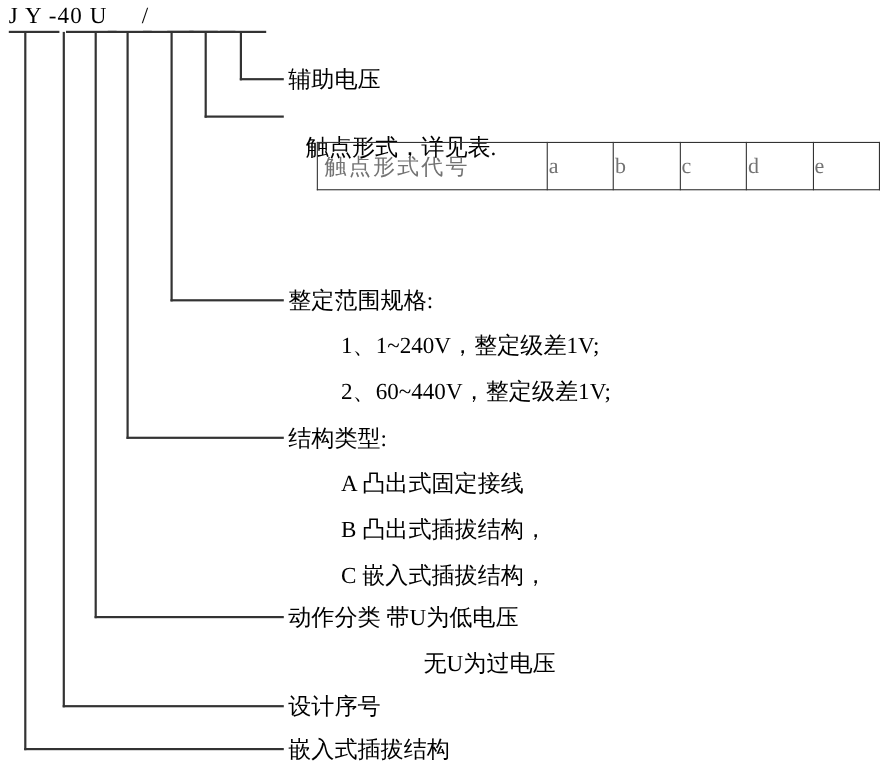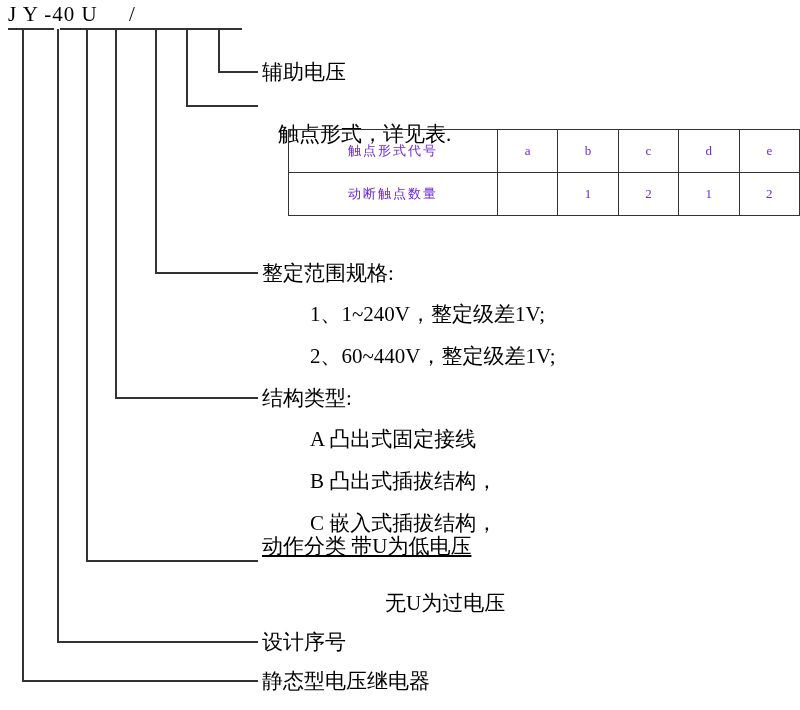--- a/index.html
+++ b/index.html
@@ -14,22 +14,22 @@
   .vline{position:absolute;width:2px;background:#333;}
   .hline{position:absolute;height:2px;background:#333;}
   .tick{position:absolute;height:2px;background:#333;}
 
   
   .lead-label{position:absolute;font-size:21px;white-space:nowrap;color:#000;}
   .sub-label{position:absolute;font-size:21px;white-space:nowrap;color:#000;}
 
   
   #contact-table{position:absolute;left:288px;top:129px;border-collapse:collapse;}
-  #contact-table td{border:1.6px solid #333;font-size:13px;text-align:center;
-                    height:40px;color:#6d28d9;}
+  #contact-table td{border:1.6px solid #333;font-size:20px;
+                    height:40px;color:#737373;}
   #contact-table td.rowhead{width:205px;padding:0 6px;letter-spacing:2px;}
   #contact-table td.cell{width:60px;}
 </style>
 </head>
 <body>
 
 <div id="model-code">J Y -40 U     /</div>
 
 <div class="tick" style="left:8px;top:28px;width:46px;"></div>
 <div class="tick" style="left:60px;top:28px;width:46px;"></div>
@@ -50,48 +50,40 @@
 <table id="contact-table">
   <tbody>
       <tr>
     <td class="rowhead">触点形式代号</td>
     <td class="cell">a</td>
     <td class="cell">b</td>
     <td class="cell">c</td>
     <td class="cell">d</td>
     <td class="cell">e</td>
   </tr>
-  <tr>
-    <td class="rowhead">动断触点数量</td>
-    <td class="cell"></td>
-    <td class="cell">1</td>
-    <td class="cell">2</td>
-    <td class="cell">1</td>
-    <td class="cell">2</td>
-  </tr>
 </tbody>
   </table>
 
 <div class="vline" style="left:155px;top:29px;height:245px;"></div>
 <div class="hline" style="left:155px;top:272px;width:103px;"></div>
 <div class="lead-label" style="left:262px;top:259px;">整定范围规格:</div>
 <div class="sub-label" style="left:310px;top:300px;">1、1~240V，整定级差1V;</div>
 <div class="sub-label" style="left:310px;top:342px;">2、60~440V，整定级差1V;</div>
 
 <div class="vline" style="left:115px;top:29px;height:370px;"></div>
 <div class="hline" style="left:115px;top:397px;width:143px;"></div>
 <div class="lead-label" style="left:262px;top:384px;">结构类型:</div>
 <div class="sub-label" style="left:310px;top:425px;text-align:center;">A 凸出式固定接线</div>
 <div class="sub-label" style="left:310px;top:467px;">B 凸出式插拔结构，</div>
 <div class="sub-label" style="left:310px;top:509px;">C 嵌入式插拔结构，</div>
 
 <div class="vline" style="left:86px;top:29px;height:533px;"></div>
 <div class="hline" style="left:86px;top:560px;width:172px;"></div>
-<div class="lead-label" style="left:262px;top:532px;text-decoration:underline;">动作分类   带U为低电压</div>
+<div class="lead-label" style="left:262px;top:547px;">动作分类   带U为低电压</div>
 <div class="sub-label" style="left:385px;top:589px;">无U为过电压</div>
 
 <div class="vline" style="left:57px;top:29px;height:614px;"></div>
 <div class="hline" style="left:57px;top:641px;width:201px;"></div>
 <div class="lead-label" style="left:262px;top:628px;">设计序号</div>
 
 <div class="vline" style="left:22px;top:29px;height:653px;"></div>
 <div class="hline" style="left:22px;top:680px;width:236px;"></div>
-<div class="lead-label" style="left:262px;top:667px;">静态型电压继电器</div>
+<div class="lead-label" style="left:262px;top:667px;">嵌入式插拔结构</div>
 
 </body></html>

